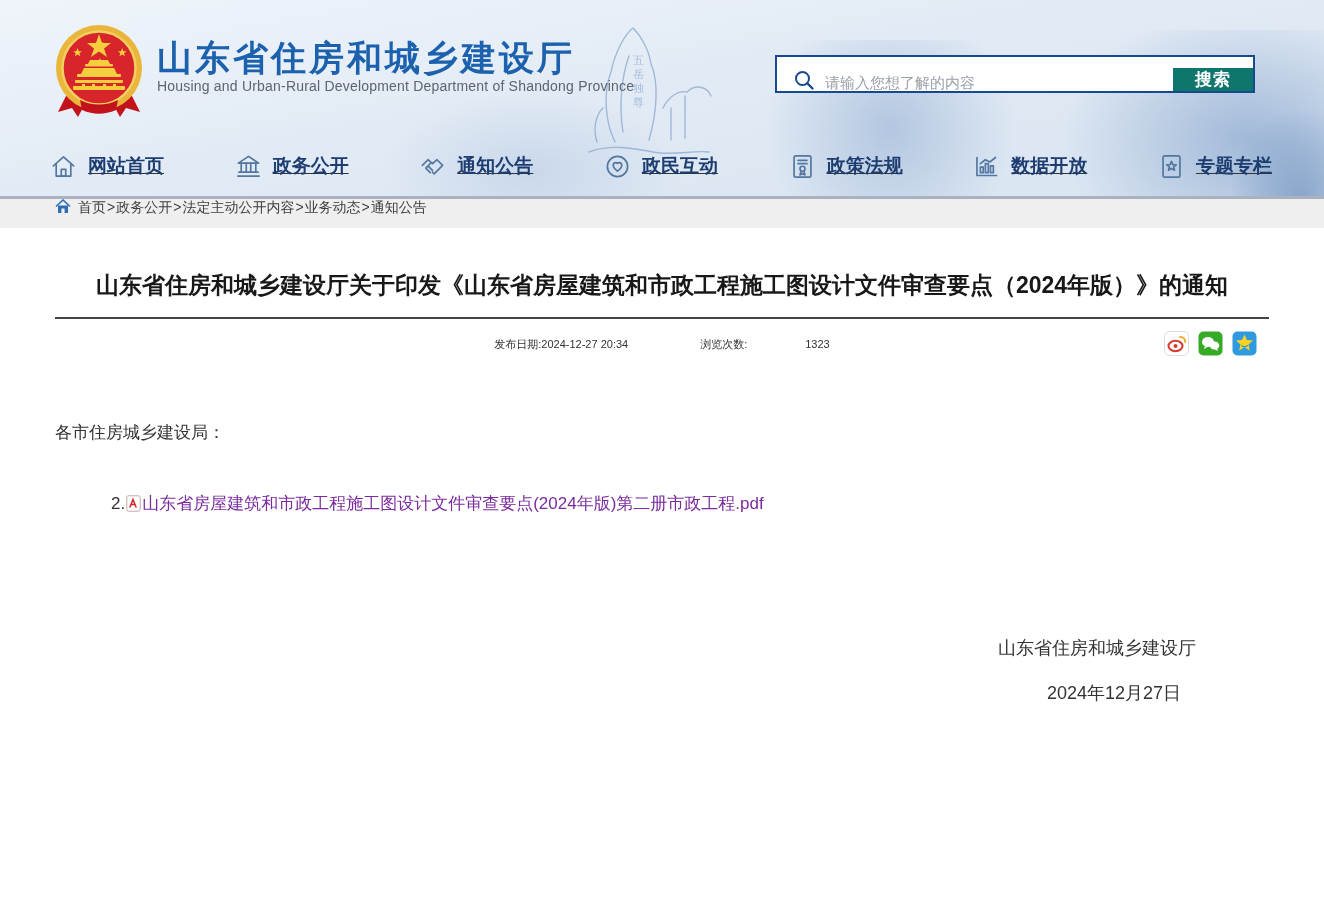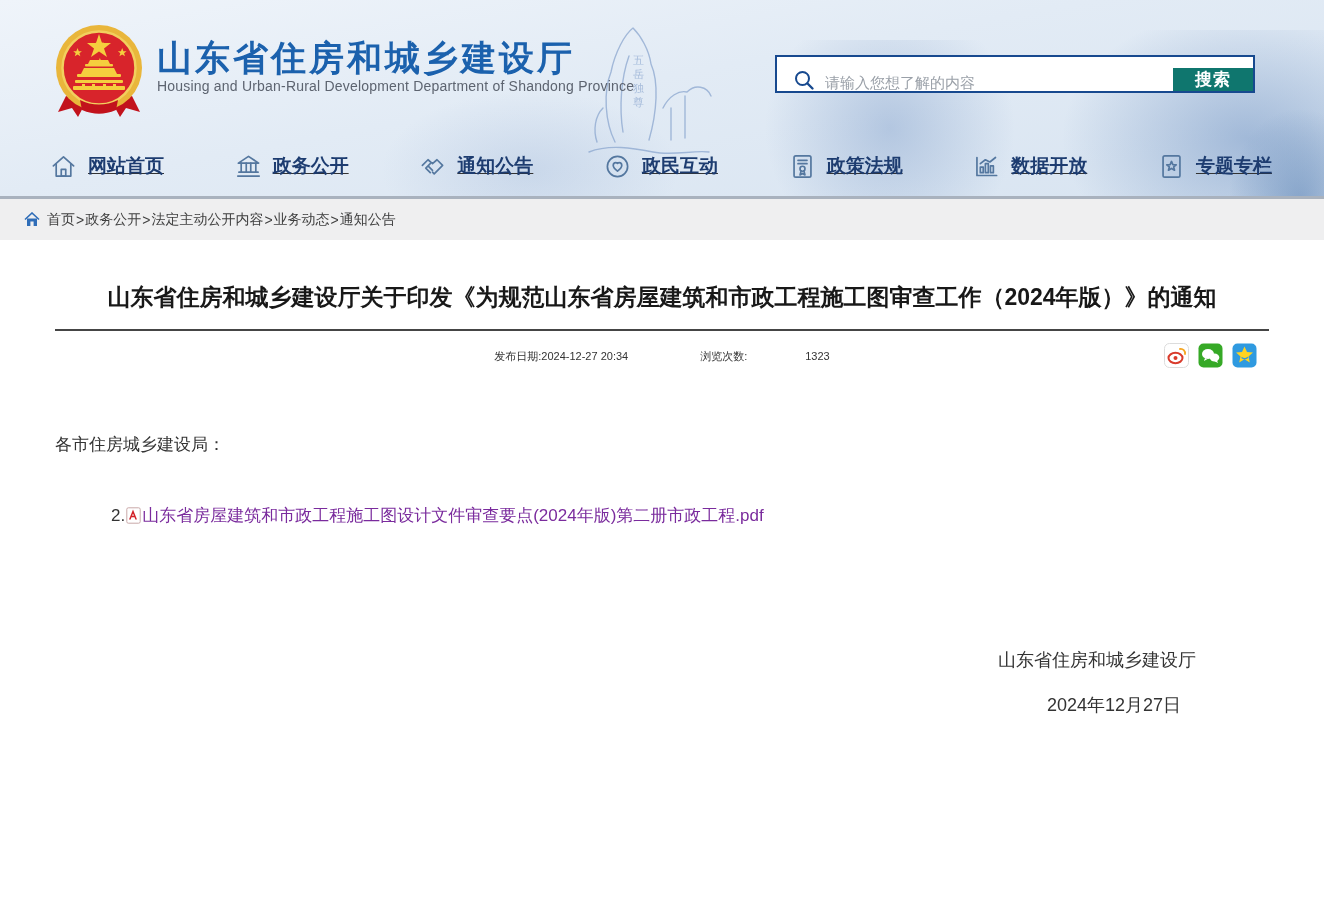--- a/index.html
+++ b/index.html
@@ -54,22 +54,22 @@
     display: flex; justify-content: space-between; align-items: center; text-decoration: underline;
   }
   .nav-item { display: flex; align-items: center; gap: 11px; cursor: pointer; }
   .nav-icon { width: 27px; height: 27px; display: block; }
   .nav-icon path, .nav-icon rect, .nav-icon circle, .nav-icon polyline {
     fill: none; stroke: #54779f; stroke-width: 1.5; stroke-linecap: round; stroke-linejoin: round;
   }
   .nav-label { font-size: 19px; font-weight: bold; color: #1d3c70; white-space: nowrap; }
   
   .breadcrumb-bar {
-    height: 44px; background: #efeff0; border-top: 3px solid #a9b2be;
-    display: flex; align-items: center; padding-left: 24px;
+    height: 32px; background: #efeff0; border-top: 3px solid #a9b2be;
+    display: flex; padding-left: 55px;
     font-size: 14px; color: #3e3e3e;
   }
   .crumb-home-icon { width: 16px; height: 15px; margin-right: 7px; }
   .crumb { cursor: pointer; }
   .crumb-sep { margin: 0 1px; }
   
   .article { padding: 0 55px; position: relative; }
   .article-title {
     margin: 38px auto 0; max-width: 1195px; text-align: center;
     font-size: 23px; font-weight: bold; color: #181818; line-height: 38px;
@@ -238,21 +238,21 @@
   <span class="crumb">政务公开</span>
   <span class="crumb-sep">&gt;</span>
   <span class="crumb">法定主动公开内容</span>
   <span class="crumb-sep">&gt;</span>
   <span class="crumb">业务动态</span>
   <span class="crumb-sep">&gt;</span>
   <span class="crumb">通知公告</span>
 </div>
 
 <div class="article">
-  <h1 class="article-title">山东省住房和城乡建设厅关于印发《为规范山东省房屋建筑和市政工程施工图审查工作（2024年版）》的通知</h1>
+  <h1 class="article-title">山东省住房和城乡建设厅关于印发《山东省房屋建筑和市政工程施工图设计文件审查要点（2024年版）》的通知</h1>
   <div class="title-divider"></div>
 
   <div class="meta-row">
     <span>发布日期:2024-12-27 20:34</span>
     <span class="meta-views-label">浏览次数:</span>
     <span class="meta-views-value">1323</span>
     <span class="share-box">
       <svg class="share-ic" viewBox="0 0 25 25">
         <rect x="0.5" y="0.5" width="24" height="24" rx="5" fill="#ffffff" stroke="#dcdcdc"></rect>
         <ellipse cx="11.5" cy="15" rx="7" ry="5.2" fill="none" stroke="#d93a2b" stroke-width="2"></ellipse>

